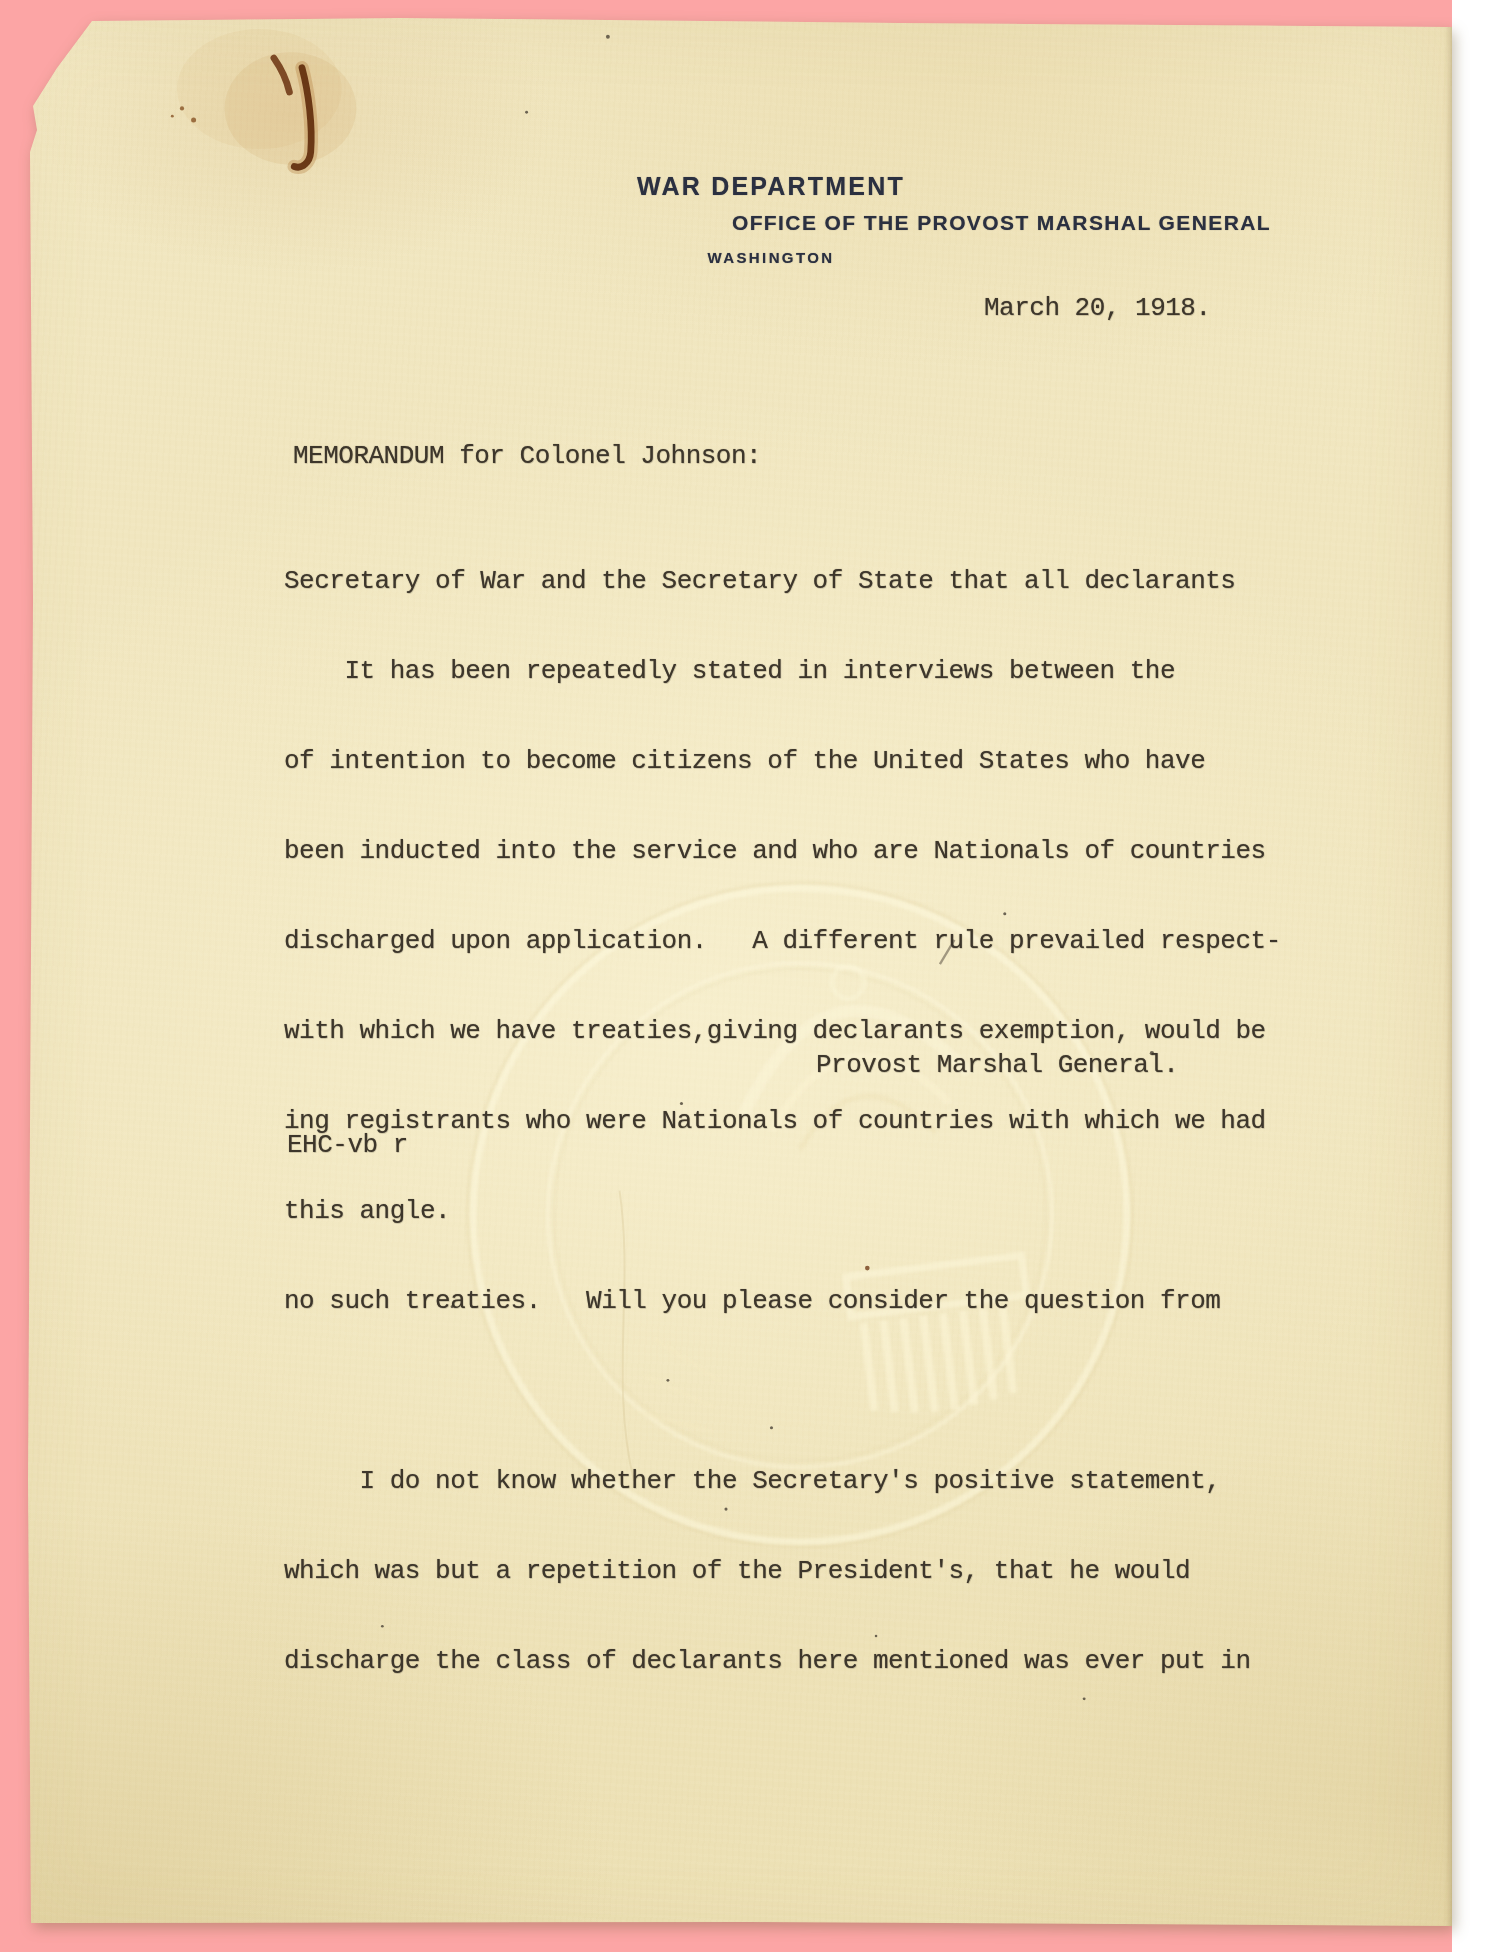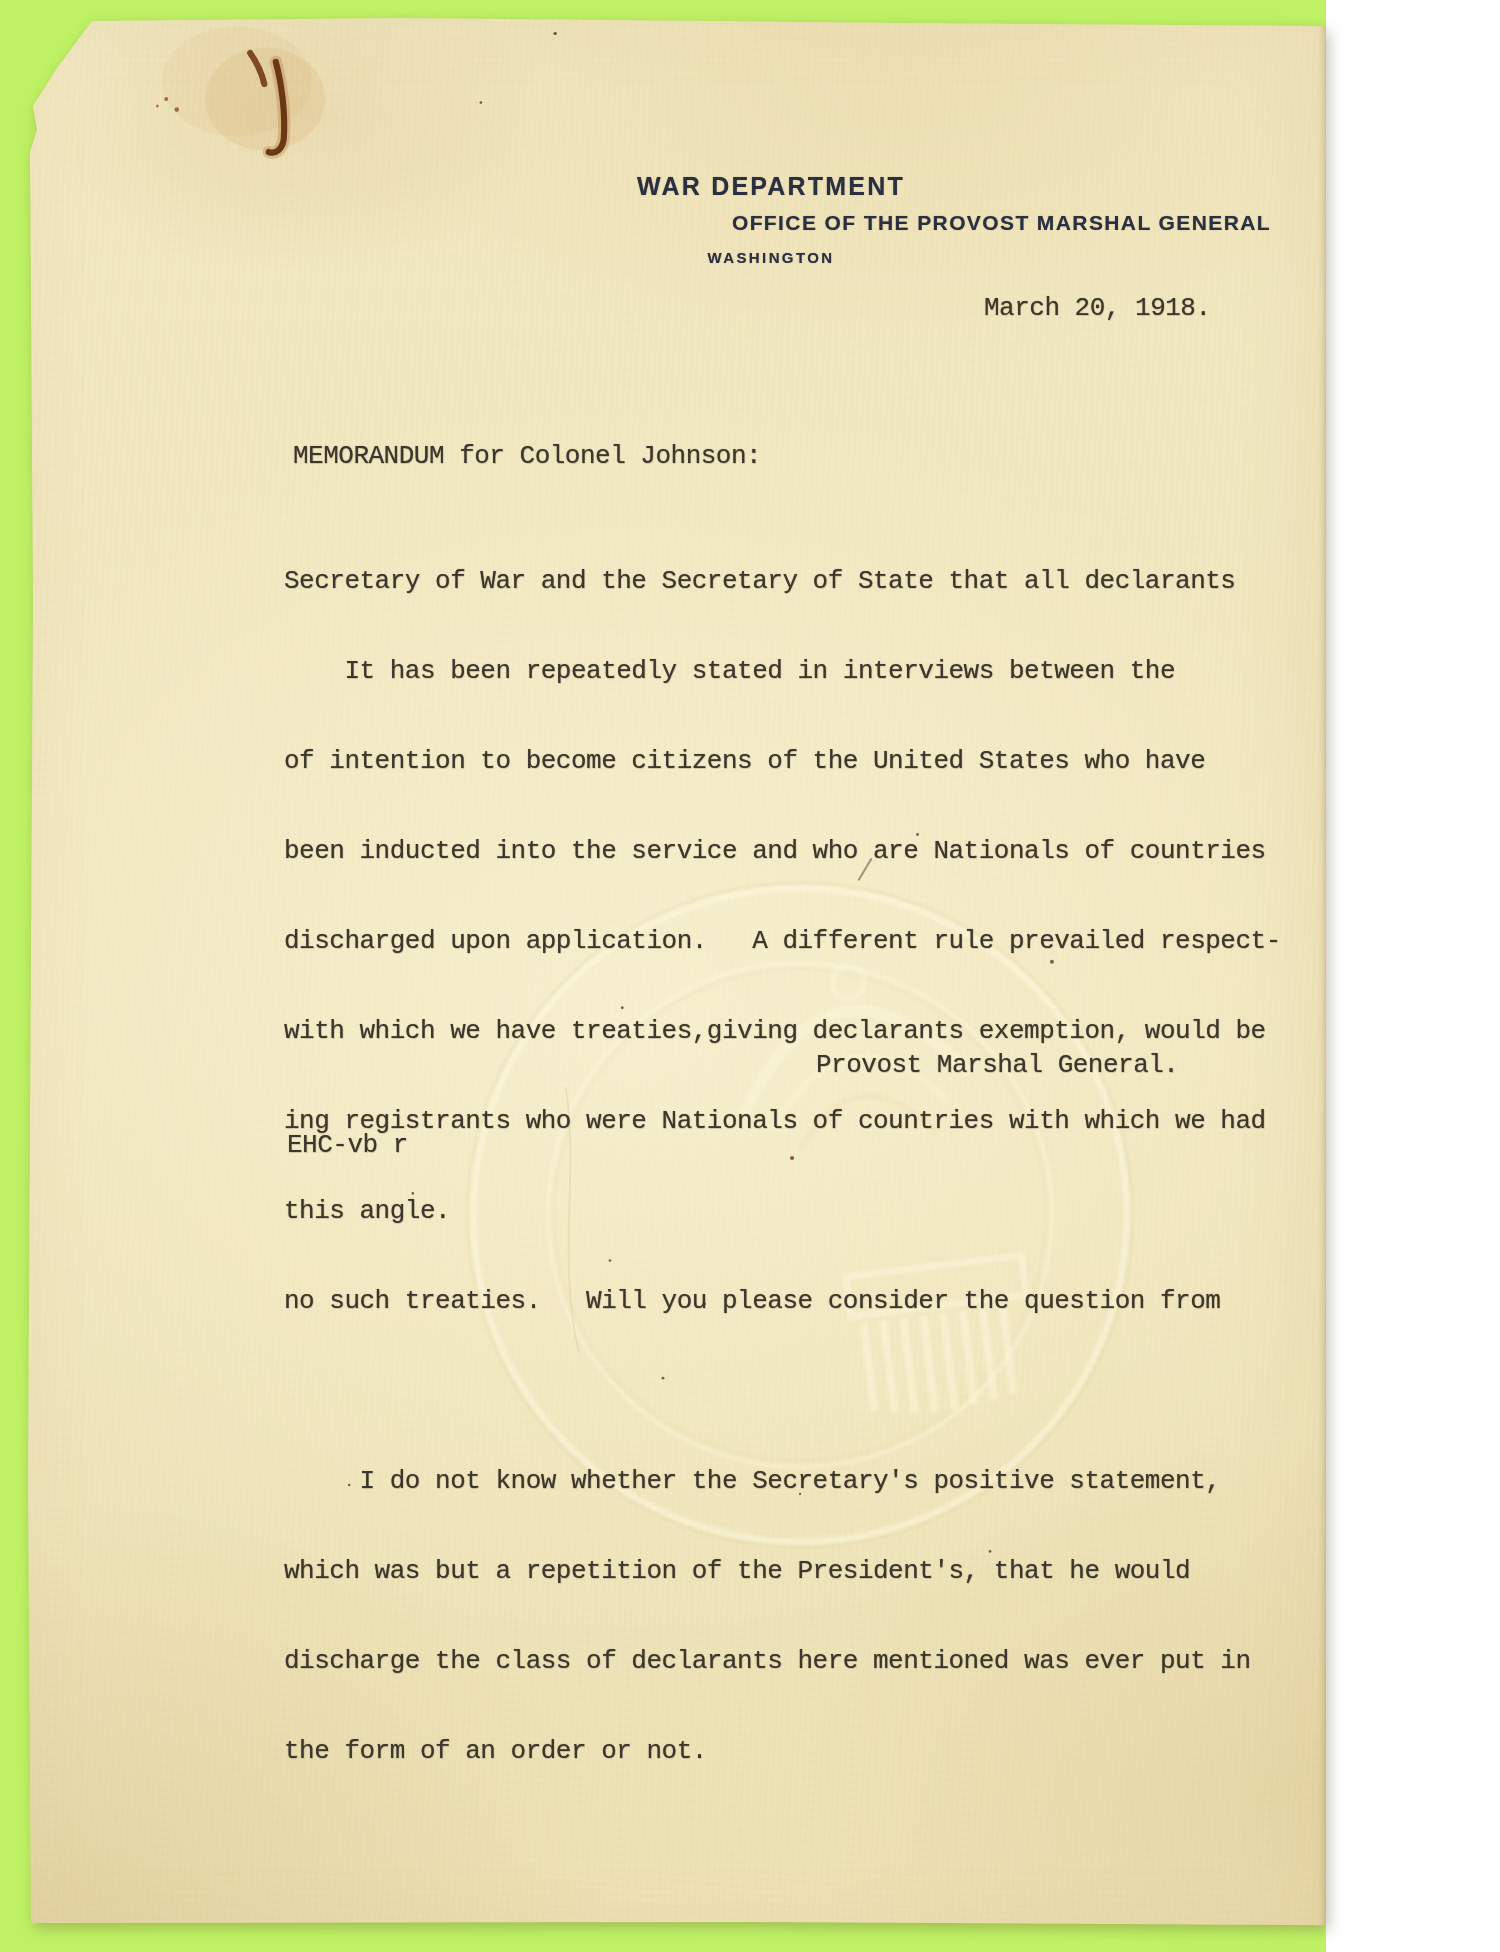--- a/index.html
+++ b/index.html
@@ -1,20 +1,20 @@
 <!DOCTYPE html>
 <html><head>
 <meta charset="utf-8">
 <style>
   html,body{
     margin:0;padding:0;width:1500px;height:1952px;
     background:#ffffff;overflow:hidden;
     font-family:"Liberation Sans", sans-serif;
   }
-  .scene{position:relative;width:1320px;height:1952px;background:#bef264;padding-left:6px;}
+  .scene{position:relative;width:1452px;height:1952px;background:#fca5a5;}
   .paper-wrap{
     position:absolute;inset:0;
     filter:drop-shadow(3px 5px 7px rgba(110,95,55,0.38));
   }
   .paper{
     position:absolute;inset:0;
     clip-path:polygon(
       92px 21px, 400px 18px, 900px 23px, 1464px 27px,
       1471px 1000px, 1472px 1926px, 750px 1922px, 31px 1923px,
       28px 1480px, 33px 600px, 30px 152px, 37px 130px, 33px 106px, 57px 68px
@@ -151,21 +151,20 @@
         <div class="tline">been inducted into the service and who are Nationals of countries</div>
         <div class="tline">discharged upon application.   A different rule prevailed respect-</div>
         <div class="tline">with which we have treaties,giving declarants exemption, would be</div>
         <div class="tline">ing registrants who were Nationals of countries with which we had</div>
         <div class="tline">this angle.</div>
         <div class="tline">no such treaties.   Will you please consider the question from</div>
         <div class="tline"></div>
         <div class="tline">     I do not know whether the Secretary's positive statement,</div>
         <div class="tline">which was but a repetition of the President's, that he would</div>
         <div class="tline">discharge the class of declarants here mentioned was ever put in</div>
-        <div class="tline">the form of an order or not.</div>
       </div>
 
       <div class="tw signature">Provost Marshal General.</div>
       <div class="tw initials">EHC-vb r</div>
 
     </div>
   </div>
 </div>
 
 </body></html>

